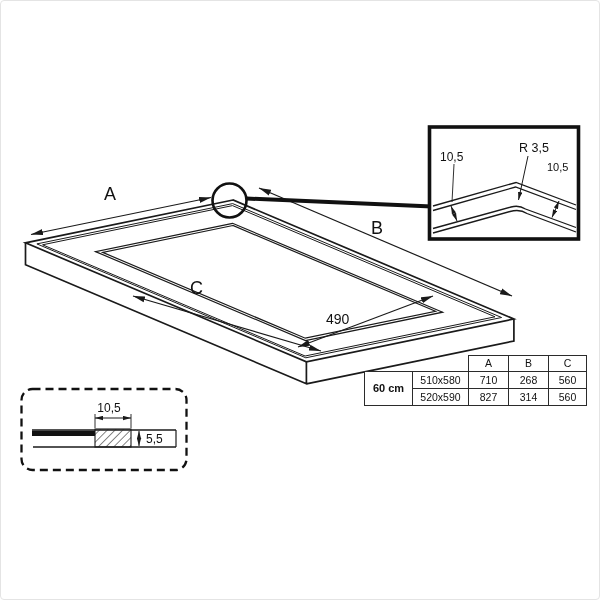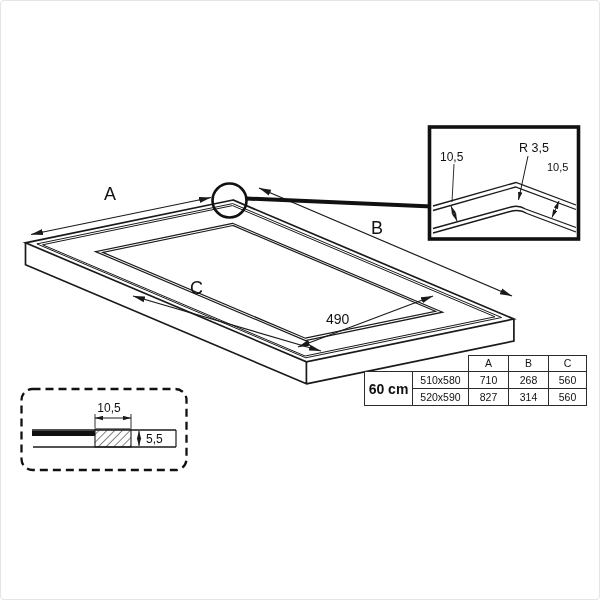--- a/index.html
+++ b/index.html
@@ -16,21 +16,21 @@
     position:absolute; left:364px; top:355px;
     border-collapse:collapse; table-layout:fixed;
   }
   table.spec td {
     border:1px solid #2b2b2b; text-align:center; vertical-align:middle;
     font-size:10.5px; line-height:1; padding:0 2px; color:#111; background:#fff;
   }
   table.spec tr.hdr td { height:15px; }
   table.spec tr.data td { height:16px; }
   table.spec td.nb { border:none; background:transparent; }
-  table.spec td.size { font-weight:bold; font-size:14px; }
+  table.spec td.size { font-weight:bold; font-size:11px; }
 </style>
 </head>
 <body>
 
 <div class="frame"></div>
 
 <svg class="draw" width="600" height="600" viewBox="0 0 600 600">
   <defs>
     <marker id="arr" viewBox="0 0 12 7" refX="12" refY="3.5" markerWidth="12" markerHeight="7" markerUnits="userSpaceOnUse" orient="auto-start-reverse">
       <path d="M0,0.4 L12,3.5 L0,6.6 Z" fill="#1a1a1a"></path>

